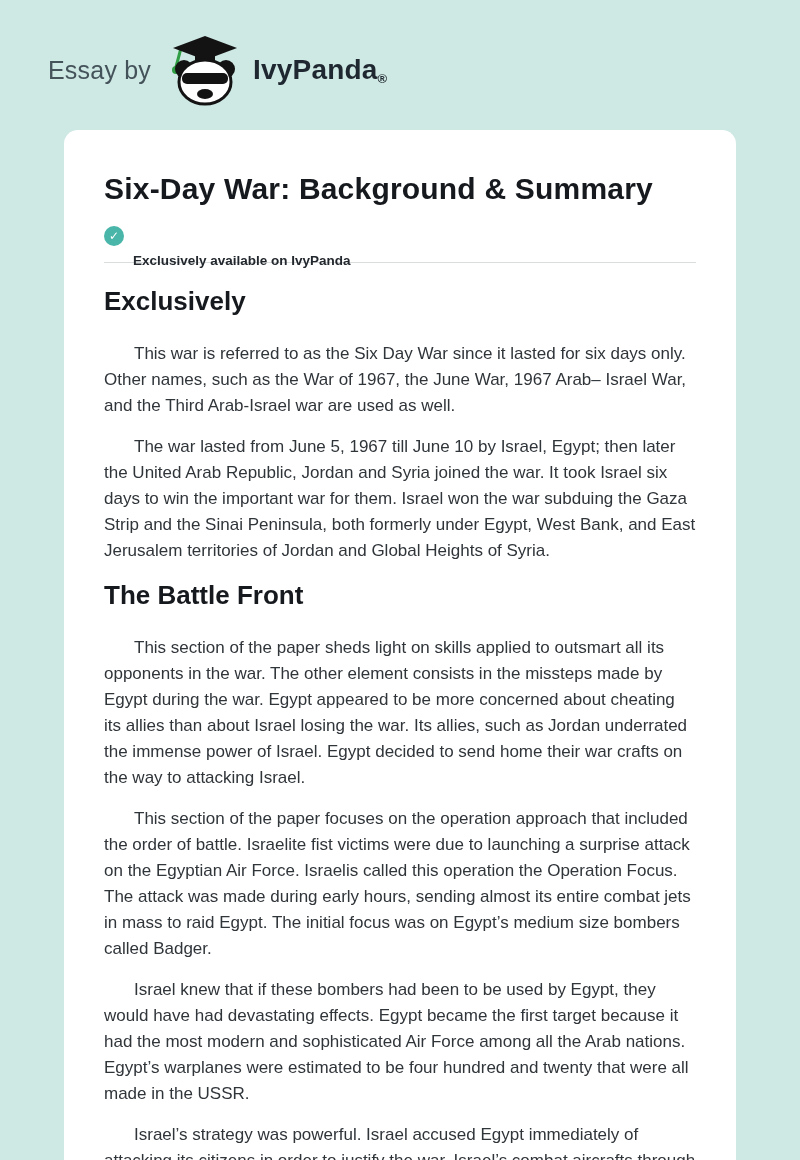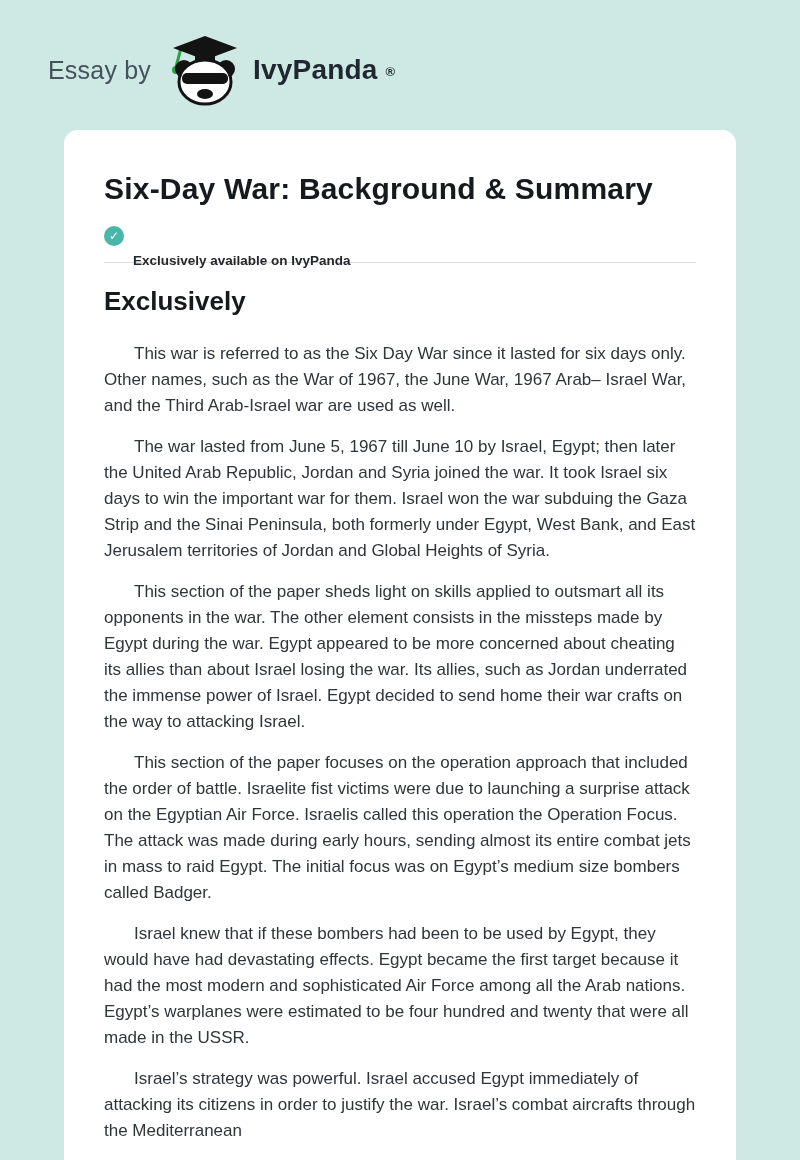--- a/index.html
+++ b/index.html
@@ -26,22 +26,21 @@
     letter-spacing: 0.2px;
   }
   .logo {
     display: flex;
     align-items: center;
     gap: 10px;
     cursor: pointer;
   }
   .brand-wrap {
     display: flex;
-    align-items: center;
-    gap: 8px;
+    align-items: flex-end;
   }
   .brand {
     font-size: 28px;
     font-weight: bold;
     color: #1f2830;
     letter-spacing: 0.2px;
   }
   .reg {
     font-size: 13px;
     font-weight: bold;
@@ -142,17 +141,18 @@
     <span class="check-circle">✓</span>
     <span class="badge-text">Exclusively available on IvyPanda</span>
   </div>
 
   <hr class="divider">
 
   <h2 class="section-heading">Exclusively</h2>
   <p>This war is referred to as the Six Day War since it lasted for six days only. Other names, such as the War of 1967, the June War, 1967 Arab– Israel War, and the Third Arab-Israel war are used as well.</p>
   <p>The war lasted from June 5, 1967 till June 10 by Israel, Egypt; then later the United Arab Republic, Jordan and Syria joined the war. It took Israel six days to win the important war for them. Israel won the war subduing the Gaza Strip and the Sinai Peninsula, both formerly under Egypt, West Bank, and East Jerusalem territories of Jordan and Global Heights of Syria.</p>
 
+  <h2 class="section-heading">The Battle Front</h2>
   <p>This section of the paper sheds light on skills applied to outsmart all its opponents in the war. The other element consists in the missteps made by Egypt during the war. Egypt appeared to be more concerned about cheating its allies than about Israel losing the war. Its allies, such as Jordan underrated the immense power of Israel. Egypt decided to send home their war crafts on the way to attacking Israel.</p>
   <p>This section of the paper focuses on the operation approach that included the order of battle. Israelite fist victims were due to launching a surprise attack on the Egyptian Air Force. Israelis called this operation the Operation Focus. The attack was made during early hours, sending almost its entire combat jets in mass to raid Egypt. The initial focus was on Egypt’s medium size bombers called Badger.</p>
   <p>Israel knew that if these bombers had been to be used by Egypt, they would have had devastating effects. Egypt became the first target because it had the most modern and sophisticated Air Force among all the Arab nations. Egypt’s warplanes were estimated to be four hundred and twenty that were all made in the USSR.</p>
   <p>Israel’s strategy was powerful. Israel accused Egypt immediately of attacking its citizens in order to justify the war. Israel’s combat aircrafts through the Mediterranean</p>
 </main>
 
 </body></html>

